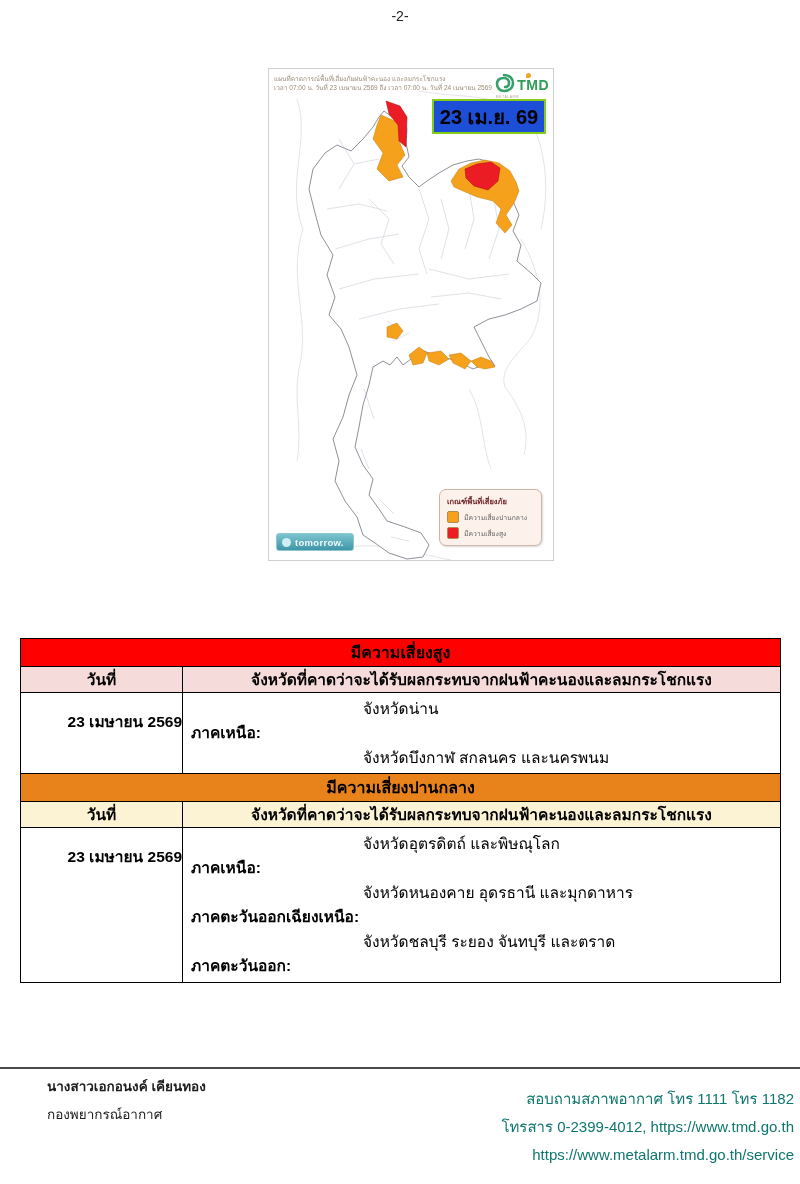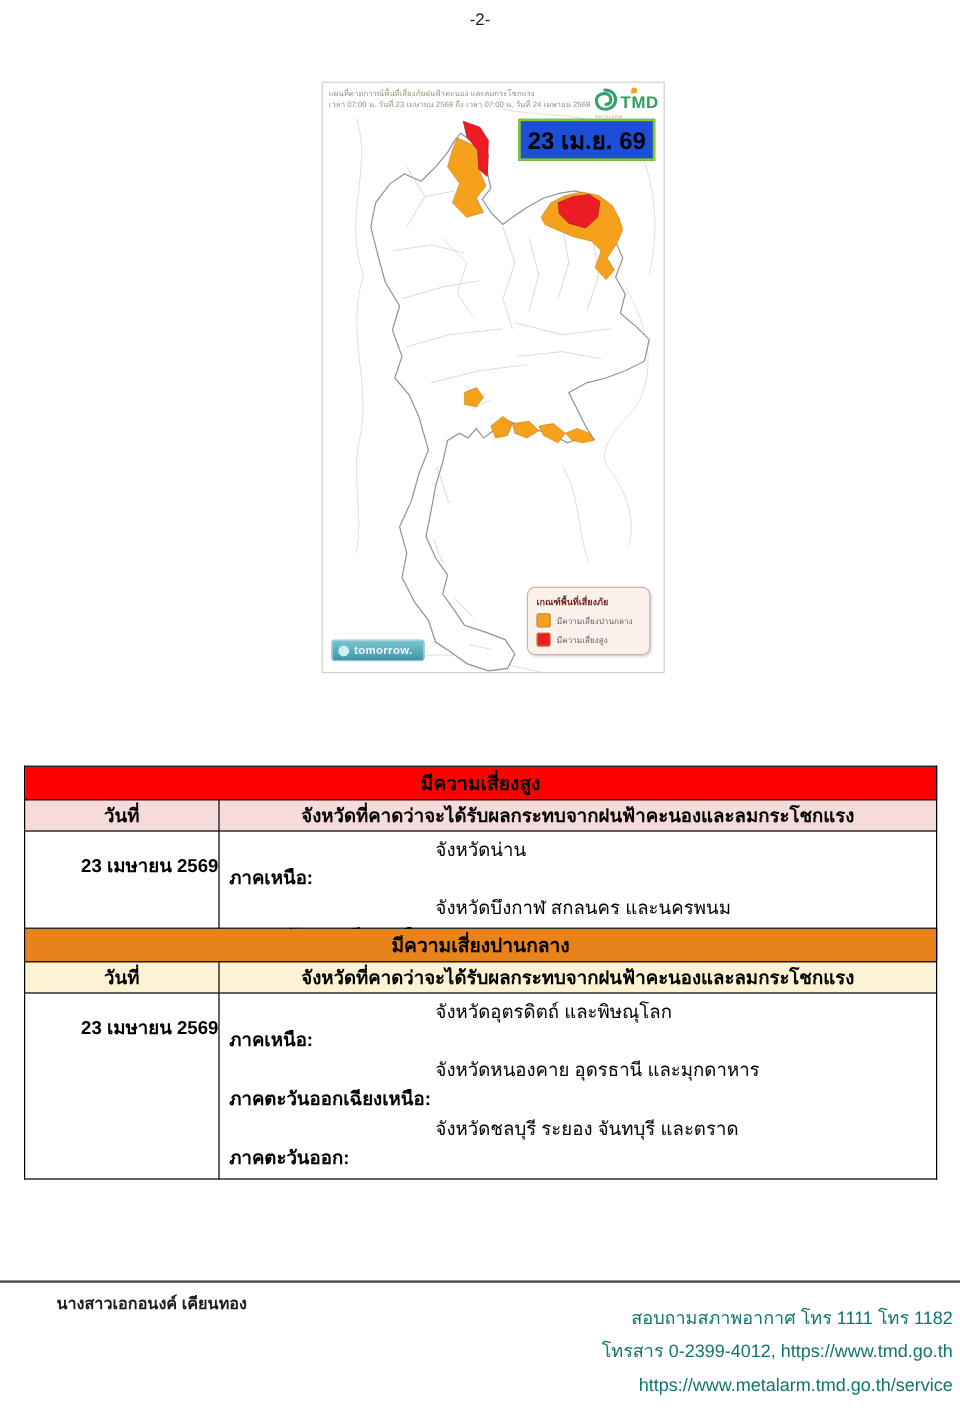--- a/index.html
+++ b/index.html
@@ -218,18 +218,19 @@
         <span class="t-prov">จังหวัดชลบุรี ระยอง จันทบุรี และตราด</span>
       </div>
     </td>
   </tr>
 </tbody>
   </table>
 
 <div class="foot-rule"></div>
 <div class="foot-left">
   <div class="l0">นางสาวเอกอนงค์ เคียนทอง</div>
+  <div>กองพยากรณ์อากาศ</div>
 </div>
 <div class="foot-right">
   <div>สอบถามสภาพอากาศ โทร 1111 โทร 1182</div>
   <div>โทรสาร 0-2399-4012, https://www.tmd.go.th</div>
   <div>https://www.metalarm.tmd.go.th/service</div>
 </div>
 
 </body></html>

